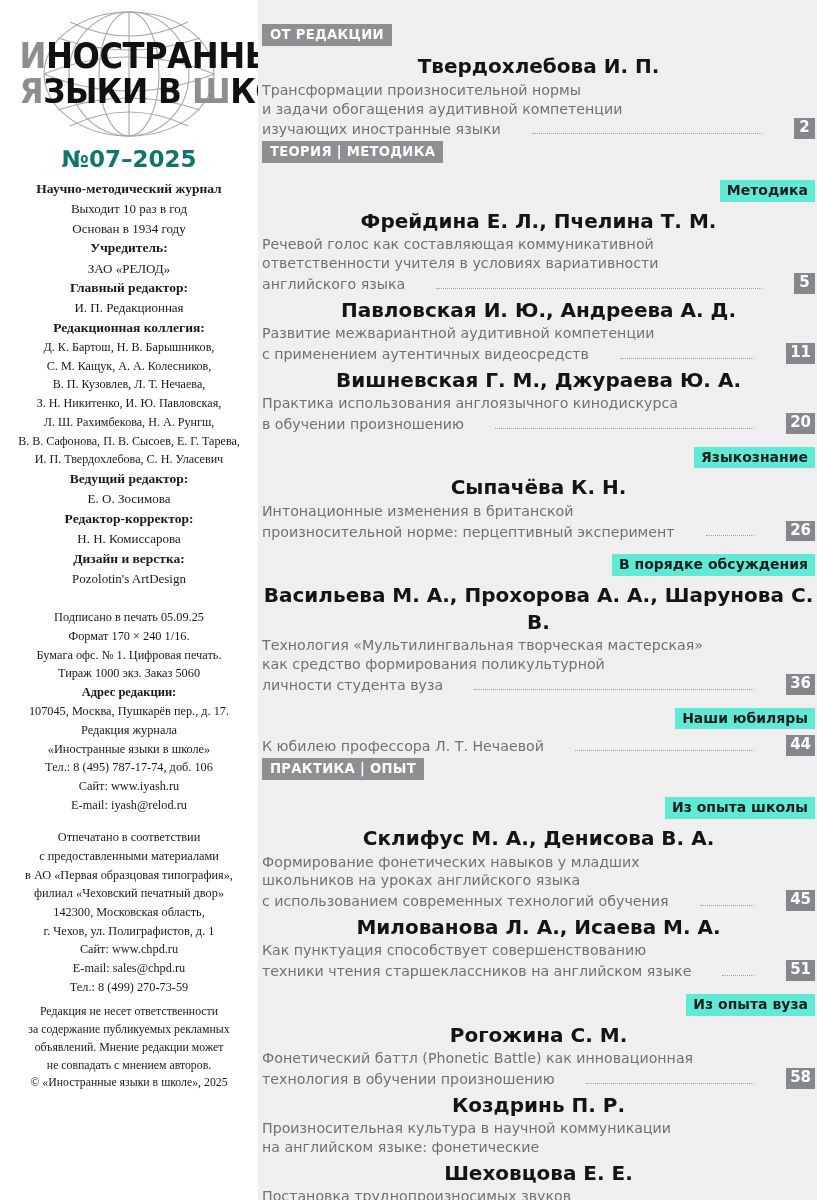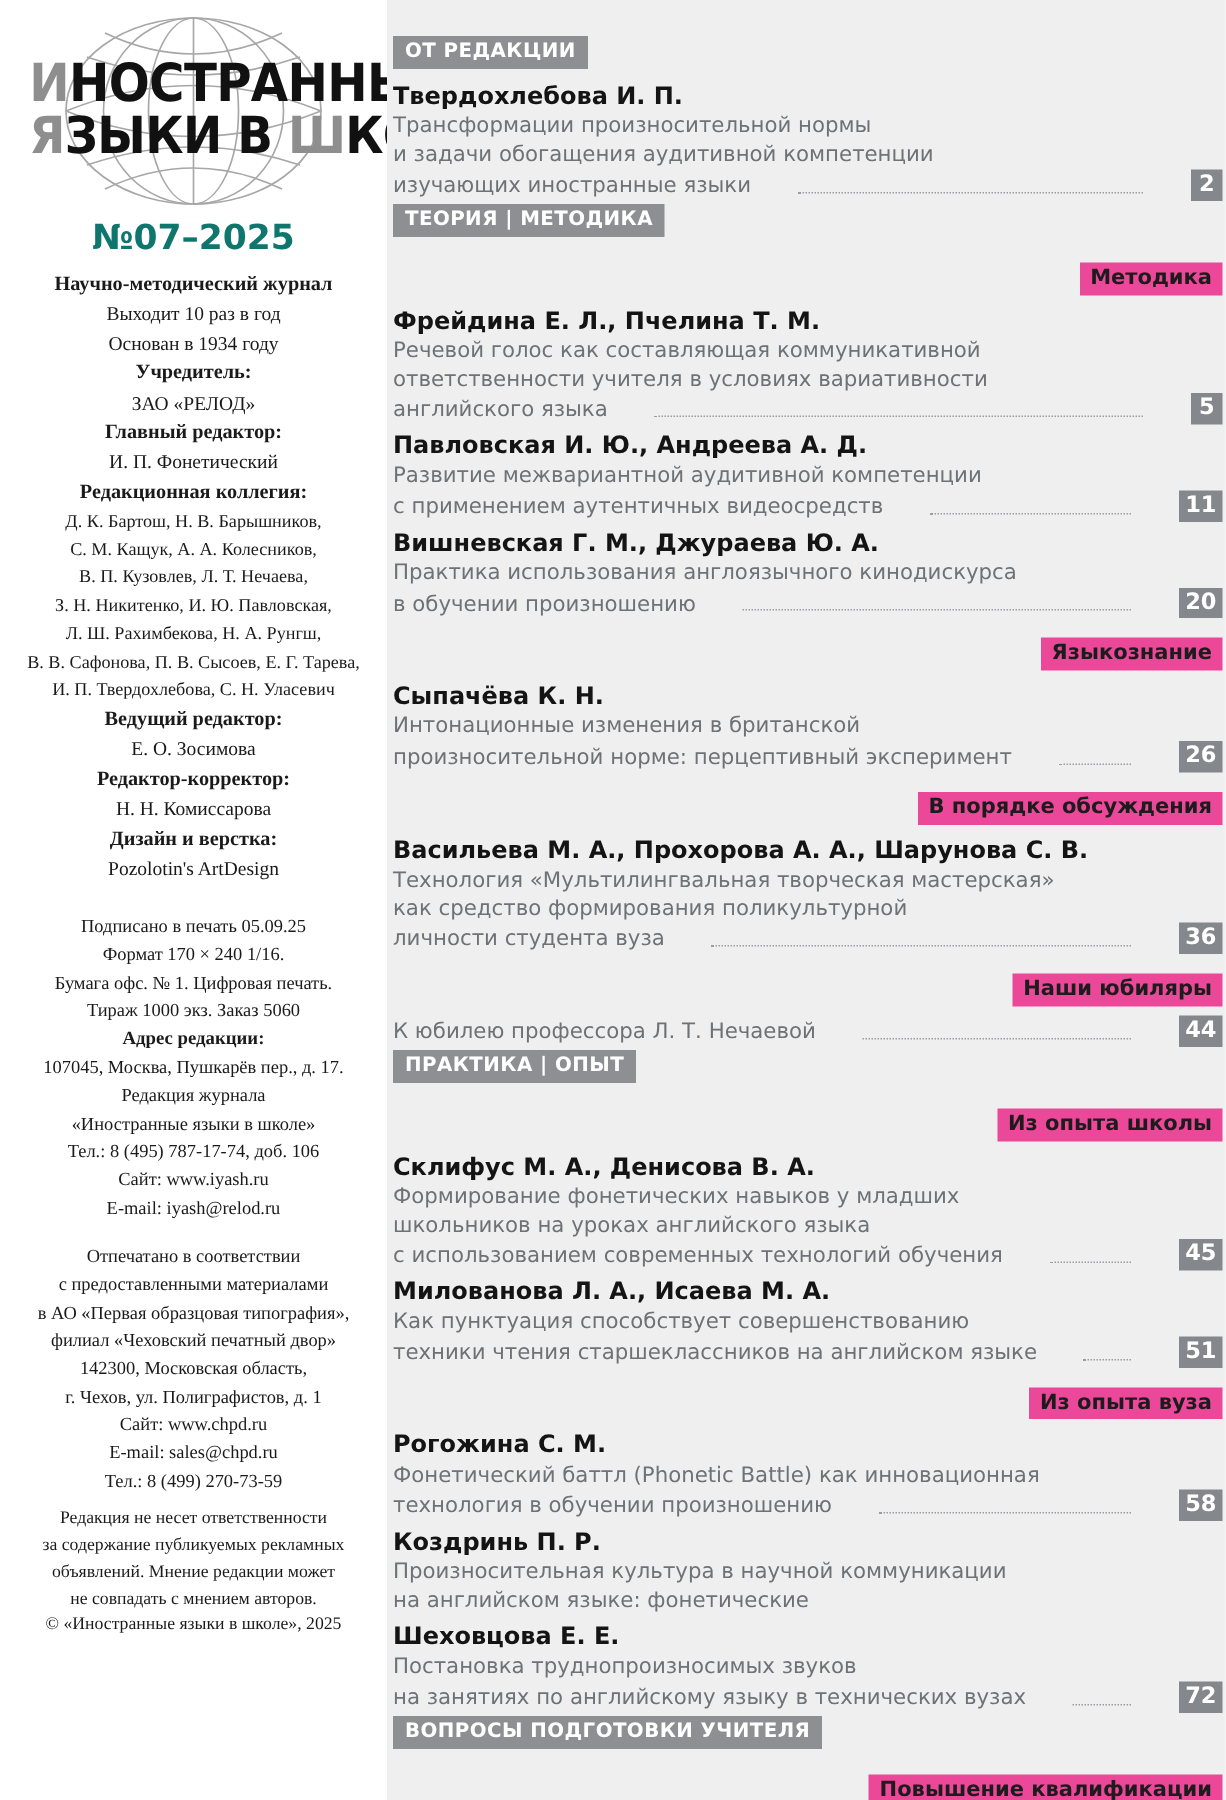--- a/index.html
+++ b/index.html
@@ -137,39 +137,40 @@
     margin: 0 0 4px 0;
     line-height: 1.15;
   }
 
   .sub-head-row {
     text-align: right;
     margin: 13px 0 6px 0;
   }
   .sub-head {
     display: inline-block;
-    background: #ec4899;
+    background: #5eead4;
     color: #1c1c1c;
     font-family: "DejaVu Sans", sans-serif;
     font-weight: bold;
     font-size: 14px;
     padding: 2px 7px 3px 7px;
     line-height: 1.2;
   }
 
   .entry {
     margin: 0 0 2px 0;
   }
   .authors {
     font-family: "DejaVu Sans", sans-serif;
     font-weight: bold;
-    font-size: 16px;
+    font-size: 20px;
     color: #141414;
     line-height: 1.33;
     margin: 3px 0 1px 0;
+    text-align: center;
   }
   .title-block {
     font-family: "DejaVu Sans", sans-serif;
     font-size: 14.2px;
     color: #6f7275;
     line-height: 1.32;
   }
   .title-line {
     white-space: nowrap;
   }
@@ -236,21 +237,21 @@
     <div class="issue-no">№07–2025</div>
 
     <div class="imp-b">Научно-методический журнал</div>
     <div class="imp-n">Выходит 10 раз в год</div>
     <div class="imp-n">Основан в 1934 году</div>
 
     <div class="imp-b">Учредитель:</div>
     <div class="imp-n">ЗАО «РЕЛОД»</div>
 
     <div class="imp-b">Главный редактор:</div>
-    <div class="imp-n">И. П. Фонетический</div>
+    <div class="imp-n">И. П. Редакционная</div>
 
     <div class="imp-b">Редакционная коллегия:</div>
     <div class="board-list">
       <div>Д. К. Бартош, Н. В. Барышников,</div>
       <div>С. М. Кащук, А. А. Колесников,</div>
       <div>В. П. Кузовлев, Л. Т. Нечаева,</div>
       <div>З. Н. Никитенко, И. Ю. Павловская,</div>
       <div>Л. Ш. Рахимбекова, Н. А. Рунгш,</div>
       <div>В. В. Сафонова, П. В. Сысоев, Е. Г. Тарева,</div>
       <div>И. П. Твердохлебова, С. Н. Уласевич</div>

